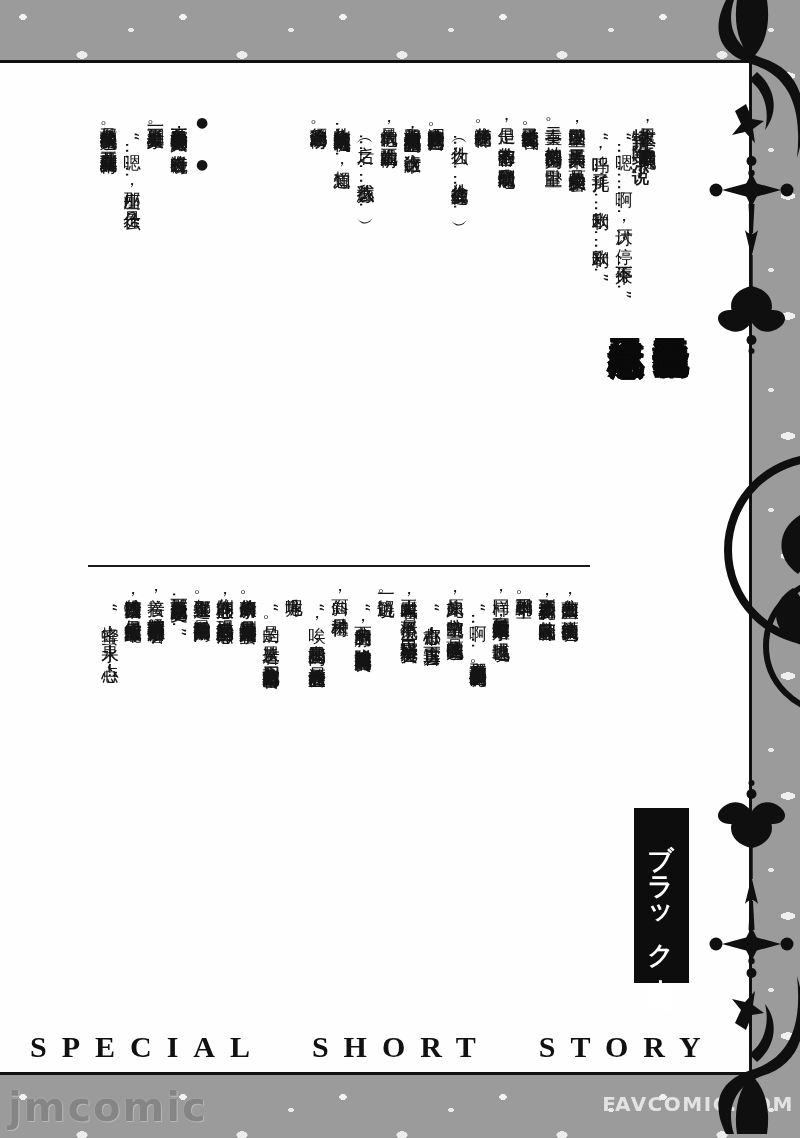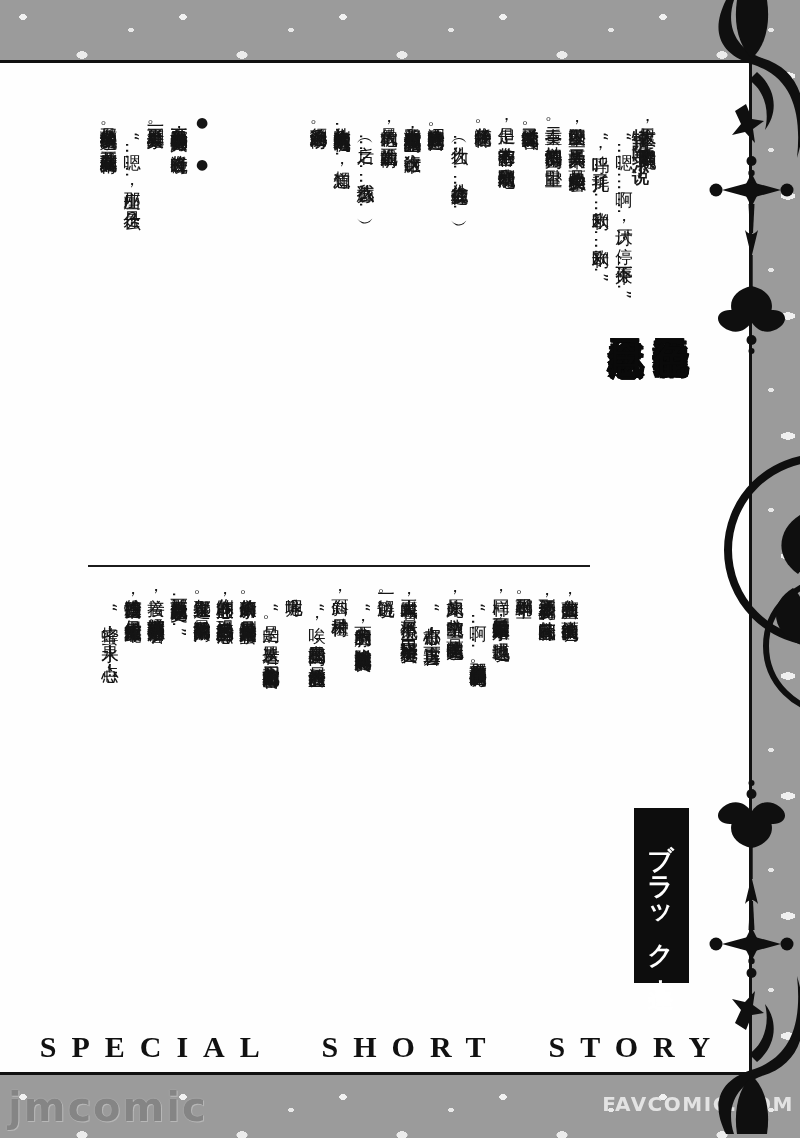--- a/index.html
+++ b/index.html
@@ -55,21 +55,21 @@
     left:634px;top:808px;
     background:#0d0d0d;color:#ffffff;
     font-size:26px;font-weight:bold;letter-spacing:4px;
     padding:16px 10px;
   }
   .divider{
     position:absolute;left:88px;top:565px;width:502px;height:2px;background:#1b1b1b;
   }
   .footer-banner{
     position:absolute;left:30px;top:1030px;width:705px;
-    text-align:center;
+    text-align:left;
     font-family:"Liberation Serif","DejaVu Serif",serif;
     font-size:30px;font-weight:bold;letter-spacing:15px;word-spacing:26px;
     color:#111;
   }
   .wm-left{
     position:absolute;left:8px;top:1084px;
     font-size:40px;font-weight:bold;letter-spacing:2px;
     color:#858585;
     text-shadow:0 0 1px #cfcfcf,1px 1px 0 #b5b5b5;
   }

